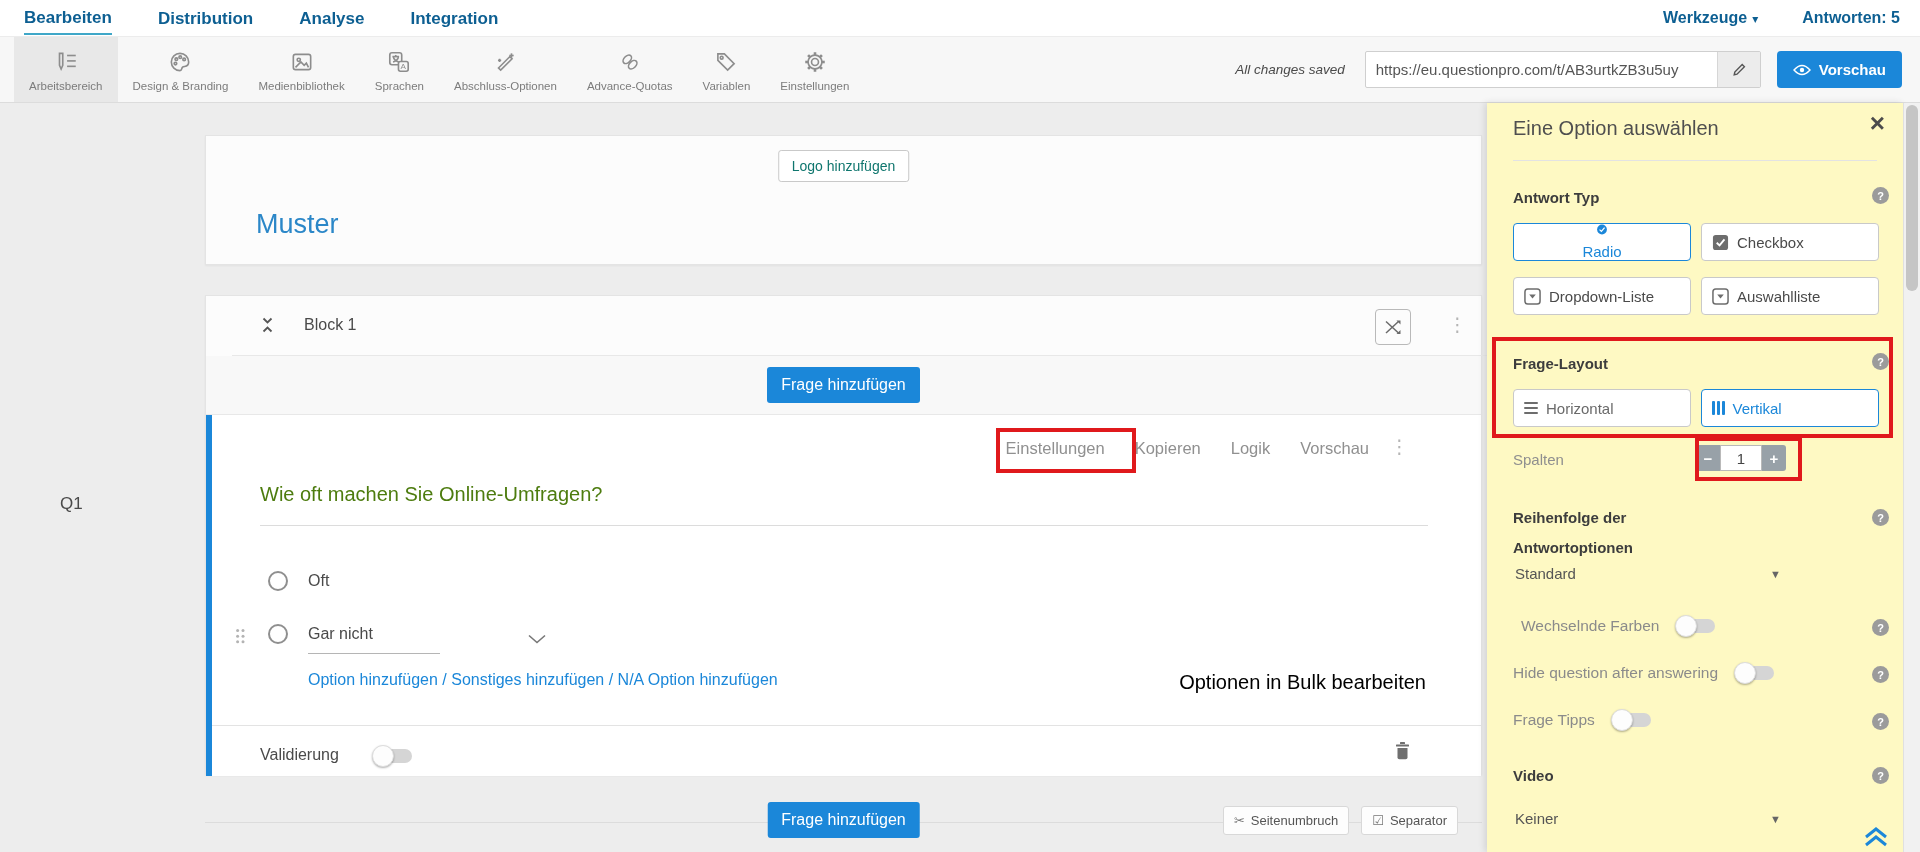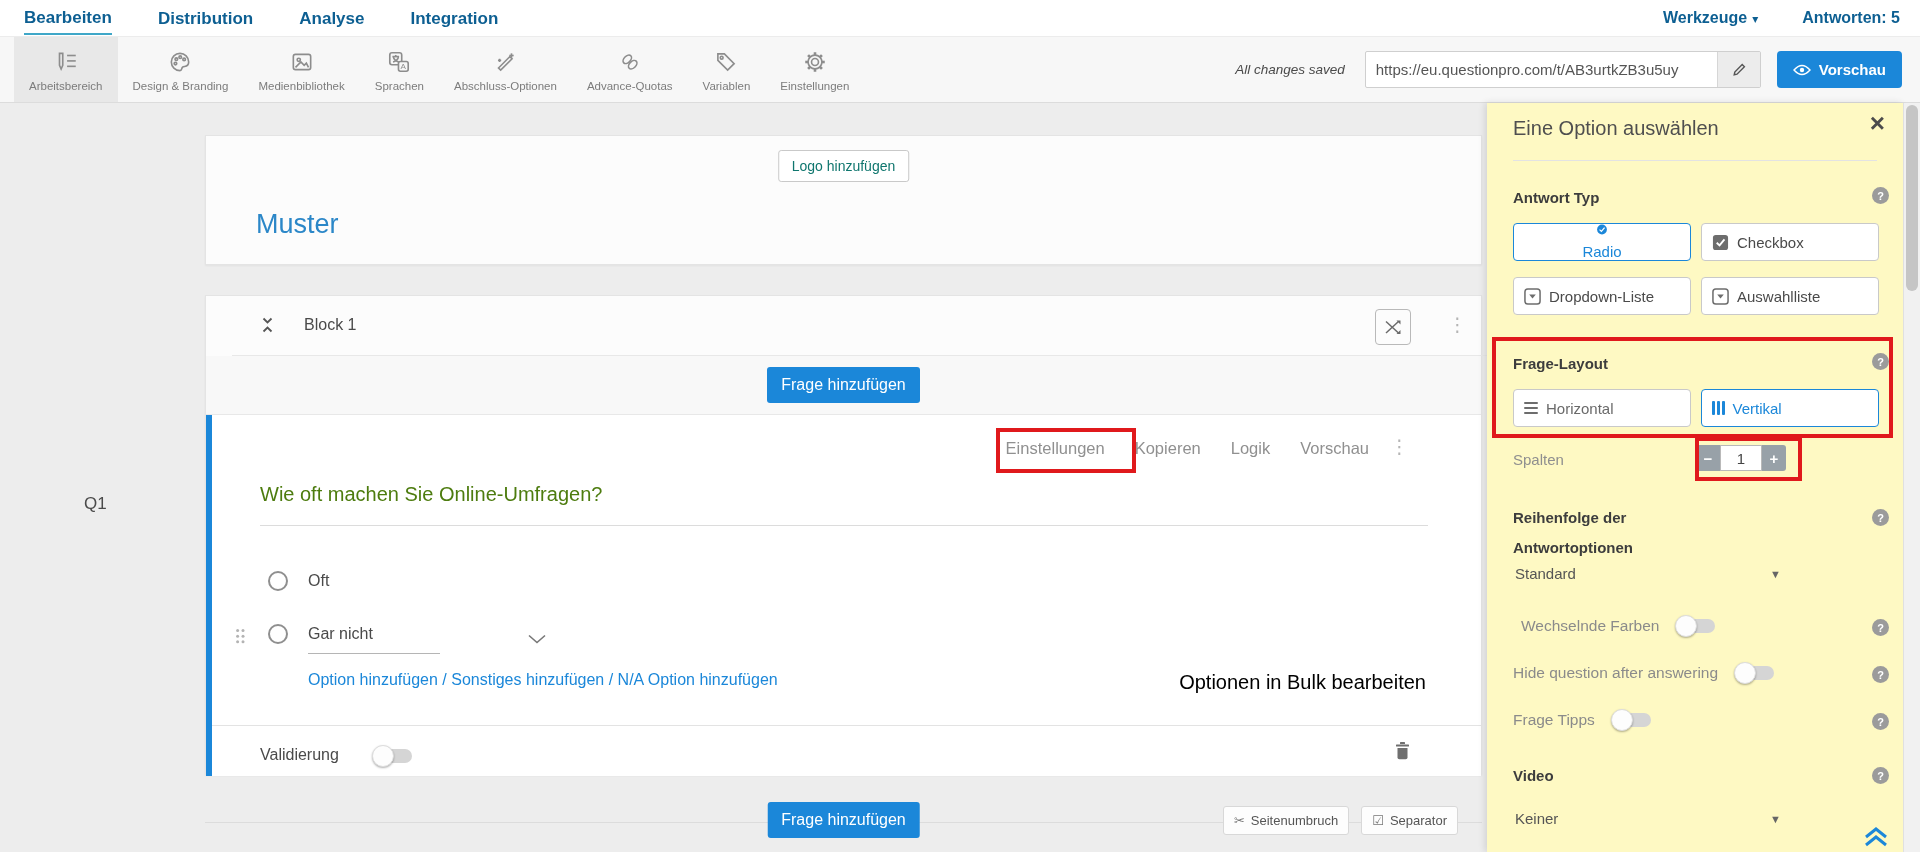--- a/index.html
+++ b/index.html
@@ -26,21 +26,21 @@
   .tb-icon{height:28px;display:flex;align-items:flex-end;}
   .tb-label{font-size:11.5px;color:#7c7c7c;white-space:nowrap;}
   .tb-right{position:absolute;right:18px;top:14px;height:37px;display:flex;align-items:center;gap:16px;}
   .saved-text{font-size:13.5px;font-style:italic;color:#4a4a4a;margin-right:4px;}
   .url-box{width:396px;height:37px;background:#fff;border:1px solid #cfcfcf;border-radius:2px;display:flex;align-items:stretch;box-sizing:border-box;}
   .url-input{flex:1;border:none;outline:none;background:transparent;font-size:15px;color:#555;padding:0 10px;font-family:inherit;min-width:0;}
   .url-pencil{width:42px;background:#ececec;border-left:1px solid #d6d6d6;display:flex;align-items:center;justify-content:center;cursor:pointer;}
   .btn-preview{height:37px;background:#1b87d9;color:#fff;border:none;border-radius:4px;font-size:15px;font-weight:700;
     display:flex;align-items:center;gap:8px;padding:0 16px;cursor:pointer;font-family:inherit;}
   
-  .q1-label{position:absolute;left:84px;top:494px;font-size:17px;color:#4a4a4a;}
+  .q1-label{position:absolute;left:60px;top:494px;font-size:17px;color:#4a4a4a;}
   .center-col{position:absolute;left:205px;top:103px;width:1277px;height:749px;}
   .survey-card{position:absolute;left:0;top:32px;width:1277px;height:130px;background:#fcfcfc;
     border:1px solid #e4e4e4;box-sizing:border-box;box-shadow:0 1px 2px rgba(0,0,0,.05);}
   .logo-btn{position:absolute;left:50%;transform:translateX(-50%);top:14px;background:#fff;border:1px solid #c9c9c9;border-radius:3px;
     font-size:14px;color:#0f766e;padding:7px 13px;cursor:pointer;font-family:inherit;}
   .survey-title{position:absolute;left:50px;bottom:24px;font-size:27px;color:#2b87c8;}
   .block-card{position:absolute;left:0;top:192px;width:1277px;height:480px;background:#fcfcfc;
     border:1px solid #e4e4e4;box-sizing:border-box;box-shadow:0 1px 2px rgba(0,0,0,.05);}
   .block-header{position:absolute;left:16px;top:0;width:100%;height:60px;border-bottom:1px solid #e8e8e8;box-sizing:border-box;margin-left:10px;}
   .collapse-ic{position:absolute;left:28px;top:20px;cursor:pointer;}

